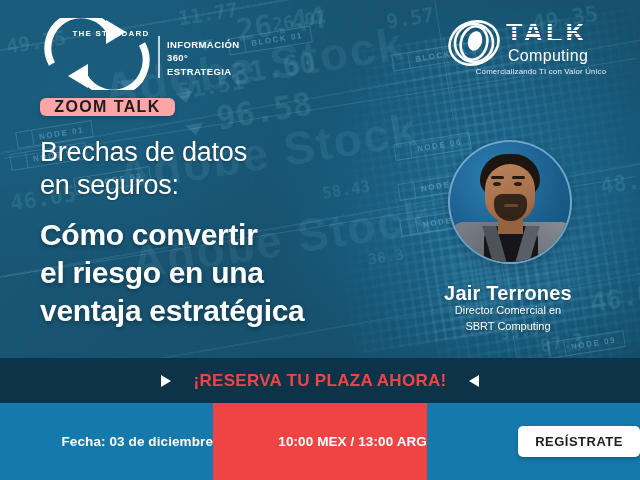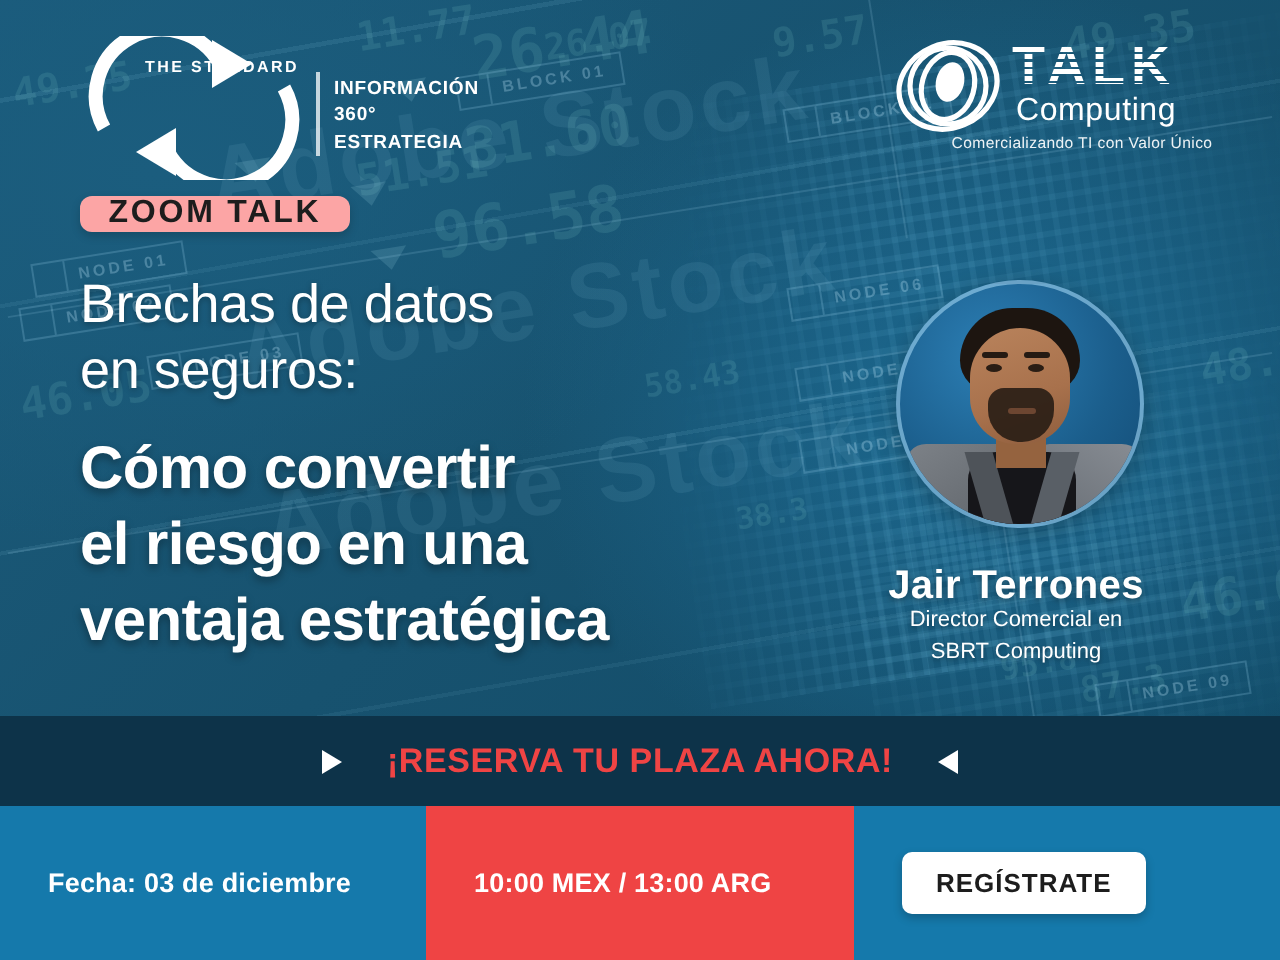--- a/index.html
+++ b/index.html
@@ -390,21 +390,21 @@
   
   .bottom-bar {
     position: absolute;
     left: 0; top: 403px;
     width: 640px; height: 77px;
     display: flex;
   }
   .seg {
     display: flex;
     align-items: center;
-    justify-content: flex-start;
+    justify-content: flex-end;
     height: 100%;
     padding-left: 24px;
   }
   .seg-date { width: 213px; background: #1579ab; }
   .seg-time { width: 214px; background: #ef4444; }
   .seg-cta  { width: 213px; background: #1579ab; }
   .seg-label {
     color: #ffffff;
     font-size: 13.5px;
     font-weight: 700;

